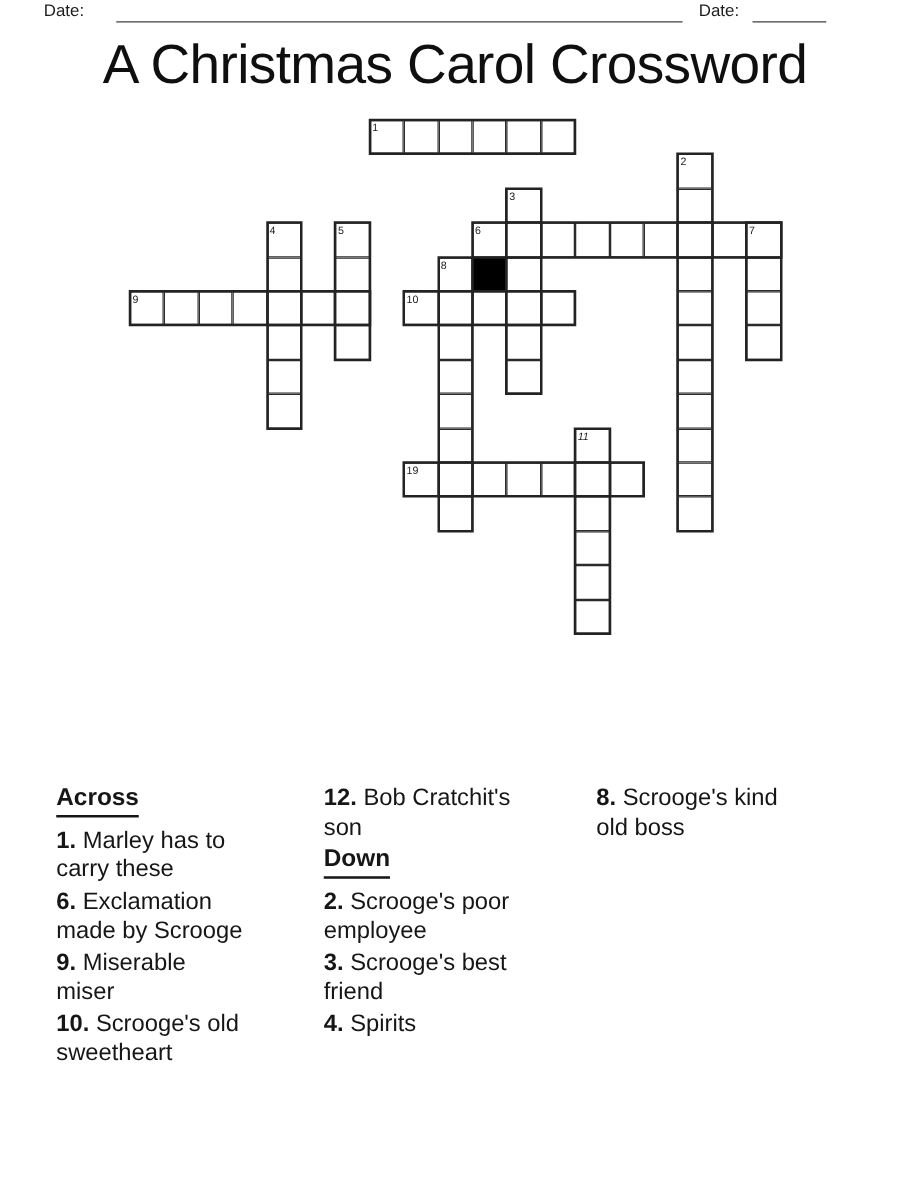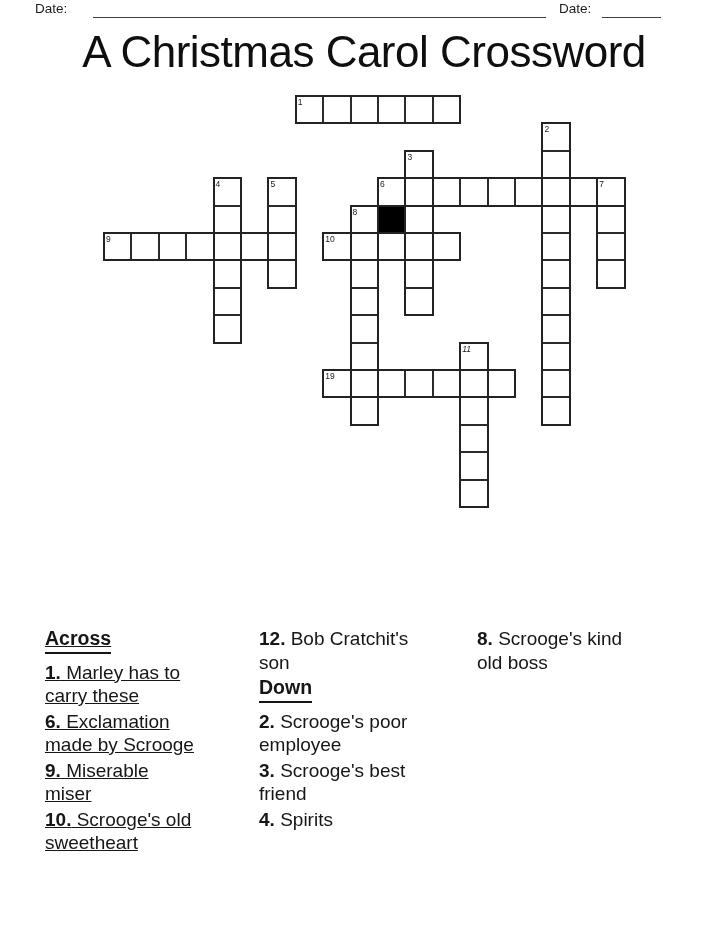--- a/index.html
+++ b/index.html
@@ -33,21 +33,21 @@
     position:absolute;box-sizing:border-box;border:2px solid #232323;
     pointer-events:none;background:transparent;
   }
   .cell-num{
     position:absolute;font-size:8.5px;line-height:9px;color:#1a1a1a;
     pointer-events:none;
   }
 
   
   .clue-col{position:absolute;top:627px;font-size:19px;line-height:23.5px;color:#161616;}
-  .col-0{left:45px;width:154px;text-decoration:underline;}
+  .col-0{left:45px;width:154px;}
   .col-1{left:259px;width:168px;}
   .col-2{left:477px;width:152px;}
   .clue{margin:0 0 2px 0;}
   .clue b{font-weight:700;}
   .clue-heading{
     display:table;font-weight:700;font-size:19.5px;
     border-bottom:2px solid #161616;padding-bottom:1px;margin:0 0 7px 0;
   }
 </style>
 </head>

